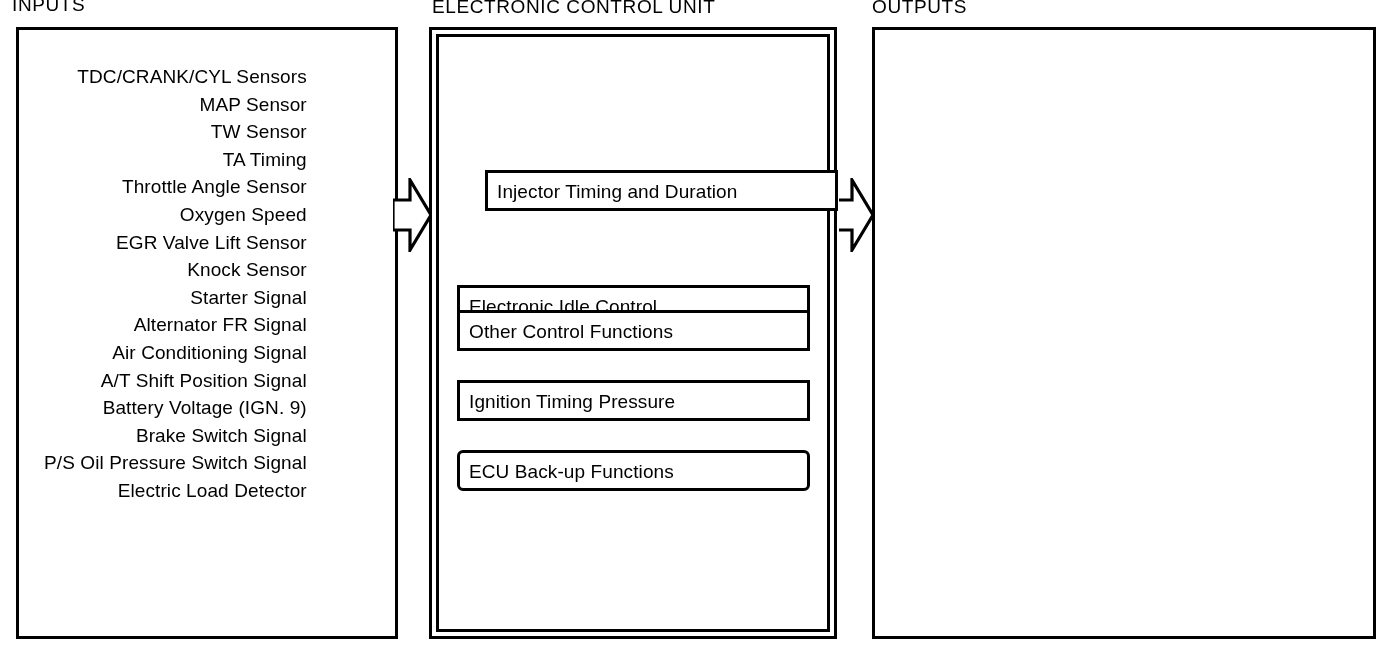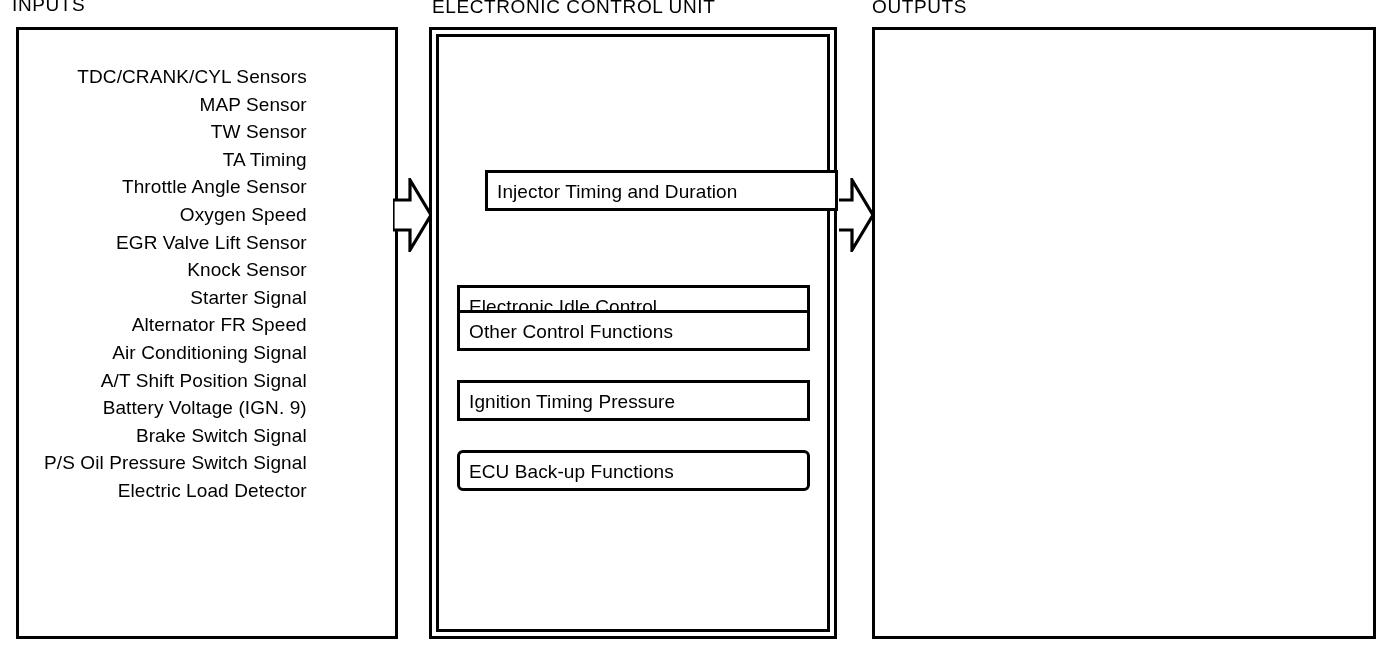--- a/index.html
+++ b/index.html
@@ -95,21 +95,21 @@
     <ul class="item-list" id="inputs-list">
       <li>TDC/CRANK/CYL Sensors</li>
       <li>MAP Sensor</li>
       <li>TW Sensor</li>
       <li>TA Timing</li>
       <li>Throttle Angle Sensor</li>
       <li>Oxygen Speed</li>
       <li>EGR Valve Lift Sensor</li>
       <li>Knock Sensor</li>
       <li>Starter Signal</li>
-      <li>Alternator FR Speed</li>
+      <li>Alternator FR Signal</li>
       <li>Air Conditioning Signal</li>
       <li>A/T Shift Position Signal</li>
       <li>Battery Voltage (IGN. 9)</li>
       <li>Brake Switch Signal</li>
       <li>P/S Oil Pressure Switch Signal</li>
       <li>Electric Load Detector</li>
     </ul>
   </div>
 
   <div class="block-arrow" id="arrow-inputs-to-ecu">

